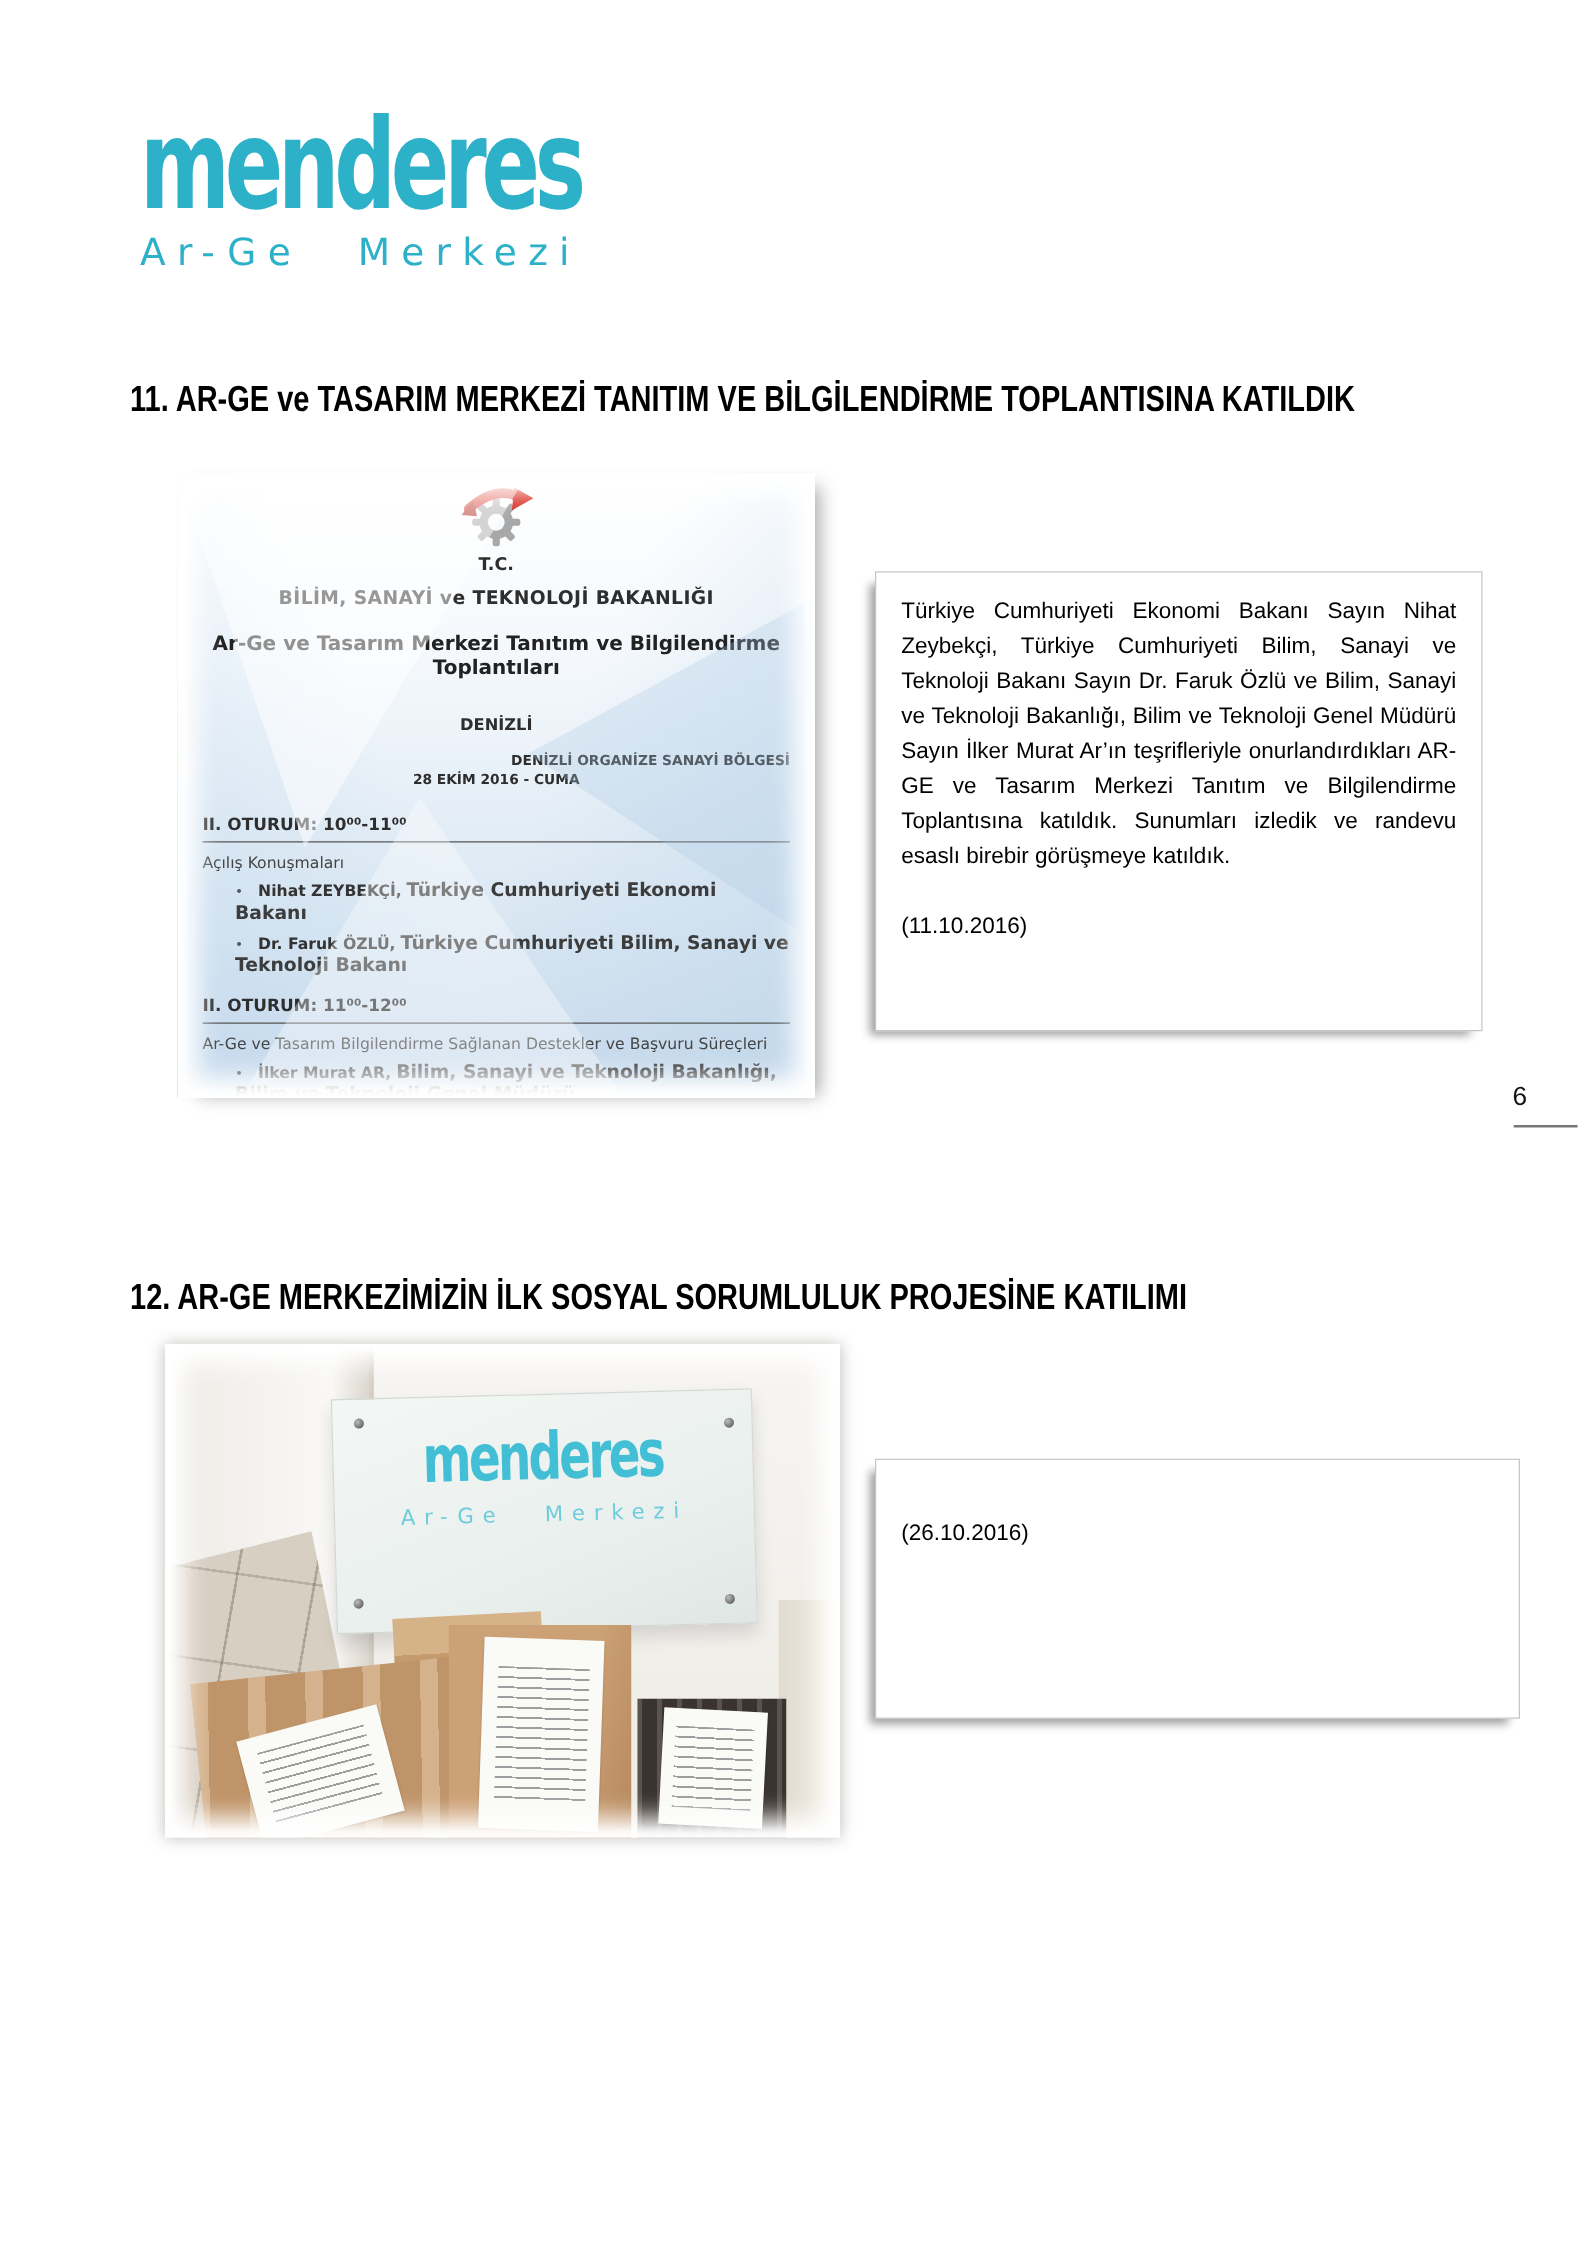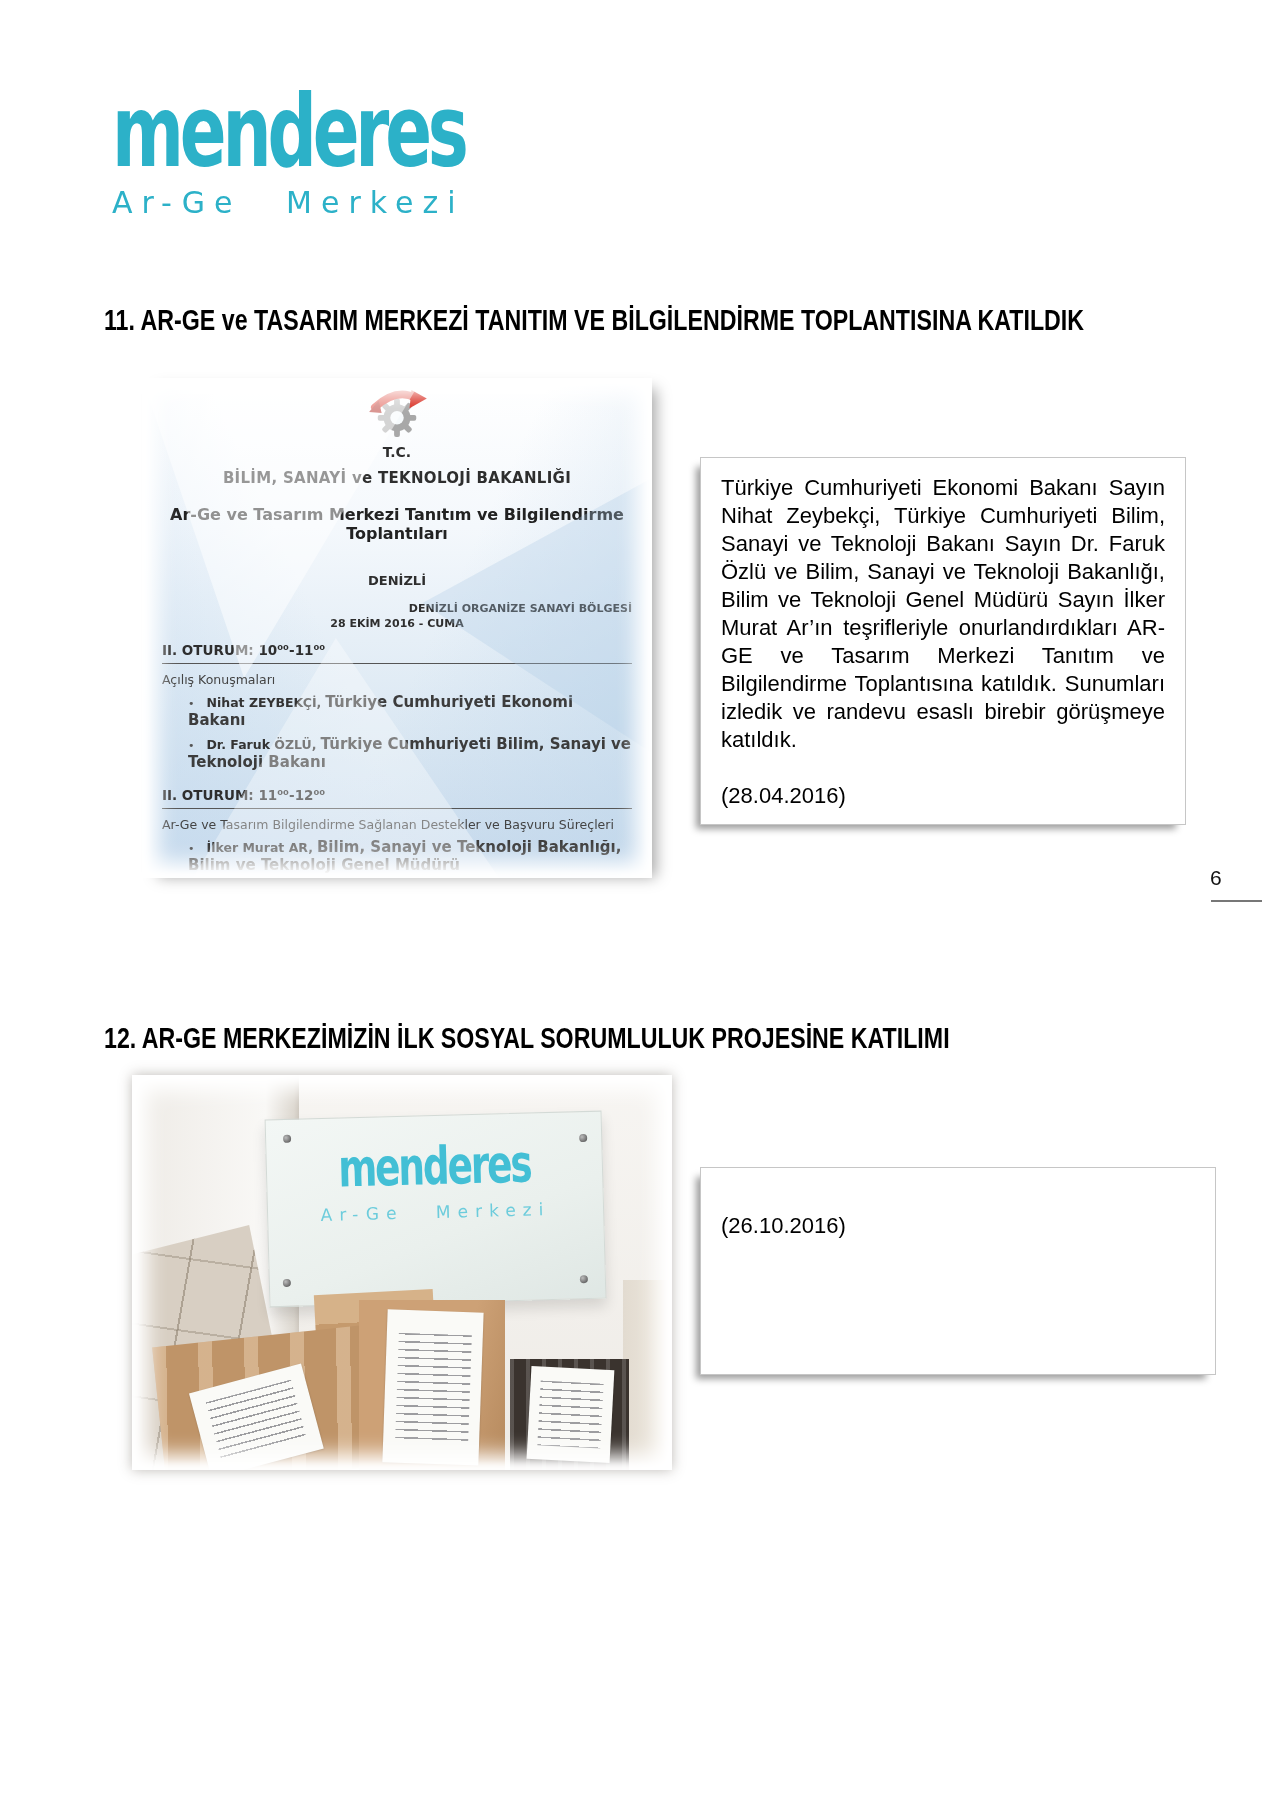--- a/index.html
+++ b/index.html
@@ -31,34 +31,34 @@
   .facet1{background:rgba(255,255,255,.5);clip-path:polygon(0 0,55% 0,20% 60%);}
   .facet2{background:rgba(173,202,228,.3);clip-path:polygon(100% 20%,100% 75%,55% 45%);}
   .facet3{background:rgba(255,255,255,.35);clip-path:polygon(10% 100%,70% 100%,38% 52%);}
   .p-emblem{display:block;margin:10px auto 0;width:74px;height:50px;}
   .p-tc{text-align:center;font-weight:bold;font-size:14px;margin-top:6px;}
   .p-ministry{text-align:center;font-weight:bold;font-size:15px;margin-top:9px;letter-spacing:.3px;}
   .p-title{text-align:center;font-weight:bold;font-size:16px;margin-top:18px;color:#222;}
   .p-city{text-align:center;font-weight:bold;font-size:13px;margin-top:30px;}
   .p-venue{text-align:right;font-weight:bold;font-size:11px;margin-top:14px;}
   .p-date{text-align:center;font-weight:bold;font-size:11px;margin-top:2px;}
-  .p-head{font-weight:bold;font-size:13.5px;margin-top:12px;padding-bottom:5px;border-bottom:1.5px solid #555;}
+  .p-head{font-weight:bold;font-size:13.5px;margin-top:22px;padding-bottom:5px;border-bottom:1.5px solid #555;}
   .p-head.mt{margin-top:16px;}
   .p-label{font-size:12.5px;margin-top:8px;color:#444;}
   .p-bullet{margin:6px 0 0 26px;font-size:12.5px;color:#333;}
   .p-bullet .dot{color:#555;margin-right:8px;font-size:11px;}
   .p-bullet .nm{font-weight:bold;}
   .p-bullet .rl{font-size:15px;font-weight:bold;color:#3c3c3c;}
   .fade{position:absolute;inset:0;pointer-events:none;
         box-shadow:inset 0 0 20px 16px #fff, inset 0 0 6px 5px rgba(255,255,255,.8);}
 
   
   .textbox{position:absolute;background:#fff;border:1px solid #c6c6c6;box-sizing:border-box;
            box-shadow:-7px 7px 7px -3px rgba(0,0,0,.38);padding:16px 20px;
-           font-size:22px;line-height:28px;color:#000;}
+           font-size:18px;line-height:28px;color:#000;}
   .textbox p{margin:0;text-align:justify;}
   .textbox .date{margin-top:28px;text-align:left;}
   #tb1{left:700px;top:457px;width:486px;height:368px;}
   #tb2{left:700px;top:1167px;width:516px;height:208px;}
 
   
   .pagenum{position:absolute;left:1210px;top:866px;font-size:21px;color:#111;}
   .pagenum-rule{position:absolute;left:1211px;top:900px;width:51px;height:2px;background:#777;}
 
   
@@ -175,21 +175,21 @@
       </div>
 
       <div class="p-head mt">III. OTURUM: 12⁰⁰-14⁰⁰</div>
 
     </div>
     <div class="fade"></div>
   </div>
 
   <div class="textbox" id="tb1">
     <p>Türkiye Cumhuriyeti Ekonomi Bakanı Sayın Nihat Zeybekçi, Türkiye Cumhuriyeti Bilim, Sanayi ve Teknoloji Bakanı Sayın Dr. Faruk Özlü ve Bilim, Sanayi ve Teknoloji Bakanlığı, Bilim ve Teknoloji Genel Müdürü Sayın İlker Murat Ar’ın teşrifleriyle onurlandırdıkları AR-GE ve Tasarım Merkezi Tanıtım ve Bilgilendirme Toplantısına katıldık. Sunumları izledik ve randevu esaslı birebir görüşmeye katıldık.</p>
-    <p class="date">(28.04.2016)</p>
+    <p class="date">(11.10.2016)</p>
   </div>
 
   <div class="pagenum">6</div>
   <div class="pagenum-rule"></div>
 
   <div class="sec-heading" id="h12">12. AR-GE MERKEZİMİZİN İLK SOSYAL SORUMLULUK PROJESİNE KATILIMI</div>
 
   <div class="photo-wrap">
     <div class="ph-wall"></div>
     <div class="ph-leftwall"></div>

